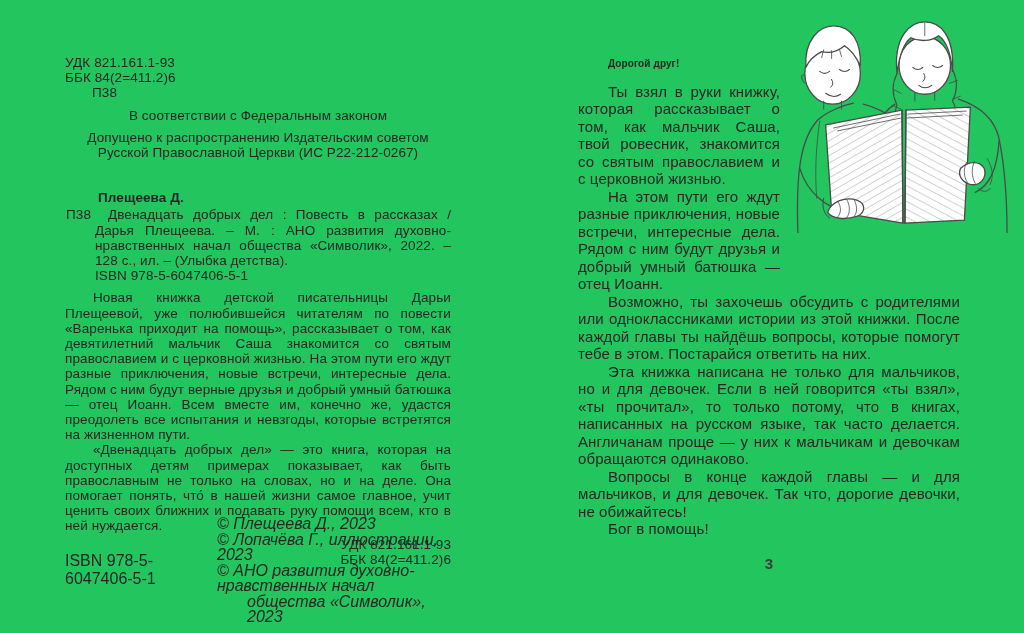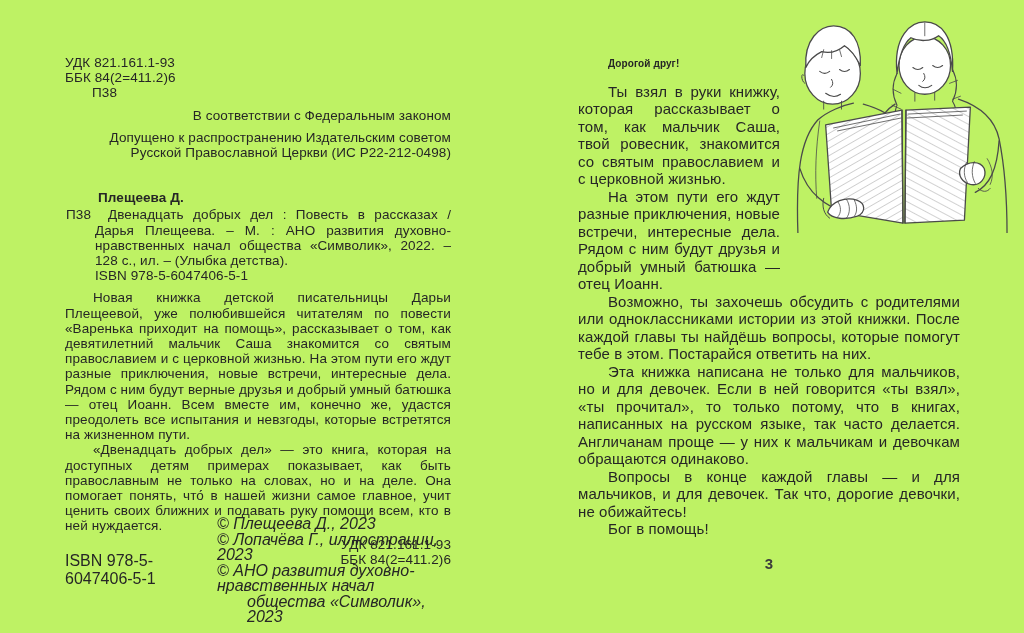--- a/index.html
+++ b/index.html
@@ -1,31 +1,31 @@
 <!DOCTYPE html>
 <html lang="ru"><head>
 <meta charset="utf-8">
 <style>
   html,body{margin:0;padding:0;background:#e8e8e8;}
   .book{
-    position:relative;width:1024px;height:633px;background:#bef264;overflow:hidden;
+    position:relative;width:1024px;height:633px;background:#22c55e;overflow:hidden;
     font-family:"Liberation Sans","DejaVu Sans",sans-serif;color:#262626;
   }
   .page{position:absolute;top:0;width:512px;height:633px;}
   .page-left{left:0;}
   .page-right{left:512px;}
 
   
   .left-content{
     position:absolute;left:65px;top:55px;width:386px;
     font-size:13.5px;line-height:15.2px;letter-spacing:.1px;
   }
   .udk-block{margin-bottom:7px;}
   .p38-top{padding-left:27px;}
-  .center-block{text-align:right;}
+  .center-block{text-align:center;}
   .law-block{margin-bottom:7px;}
   .approval-block{margin-bottom:30px;}
   .author-heading{font-weight:bold;margin-left:33px;margin-bottom:2px;}
   .bib-entry{position:relative;padding-left:30px;margin-bottom:7px;}
   .bib-code{position:absolute;left:1px;top:0;}
   .bib-text{text-indent:13px;text-align:justify;}
   .annot{margin:0;text-indent:28px;text-align:justify;}
   .udk-right{text-align:right;margin-top:3px;}
   .bottom-block{position:absolute;left:65px;top:516px;width:386px;display:flex;align-items:center;}
   .isbn-bottom{width:152px;flex:0 0 152px;}
@@ -63,21 +63,21 @@
         <div>ББК 84(2=411.2)6</div>
         <div class="p38-top">П38</div>
       </div>
 
       <div class="center-block law-block">
         <div>В соответствии с Федеральным законом</div>
       </div>
 
       <div class="center-block approval-block">
         <div>Допущено к распространению Издательским советом</div>
-        <div>Русской Православной Церкви (ИС Р22-212-0498)</div>
+        <div>Русской Православной Церкви (ИС Р22-212-0267)</div>
       </div>
 
       <div class="author-heading">Плещеева Д.</div>
 
       <div class="bib-entry">
         <span class="bib-code">П38</span>
         <div class="bib-text">Двенадцать добрых дел : Повесть в рассказах / Дарья Пле­щеева. – М. : АНО развития духовно-нравственных начал об­щества «Символик», 2022. – 128 с., ил. – (Улыбка детства).</div>
         <div class="bib-isbn">ISBN 978-5-6047406-5-1</div>
       </div>
 

